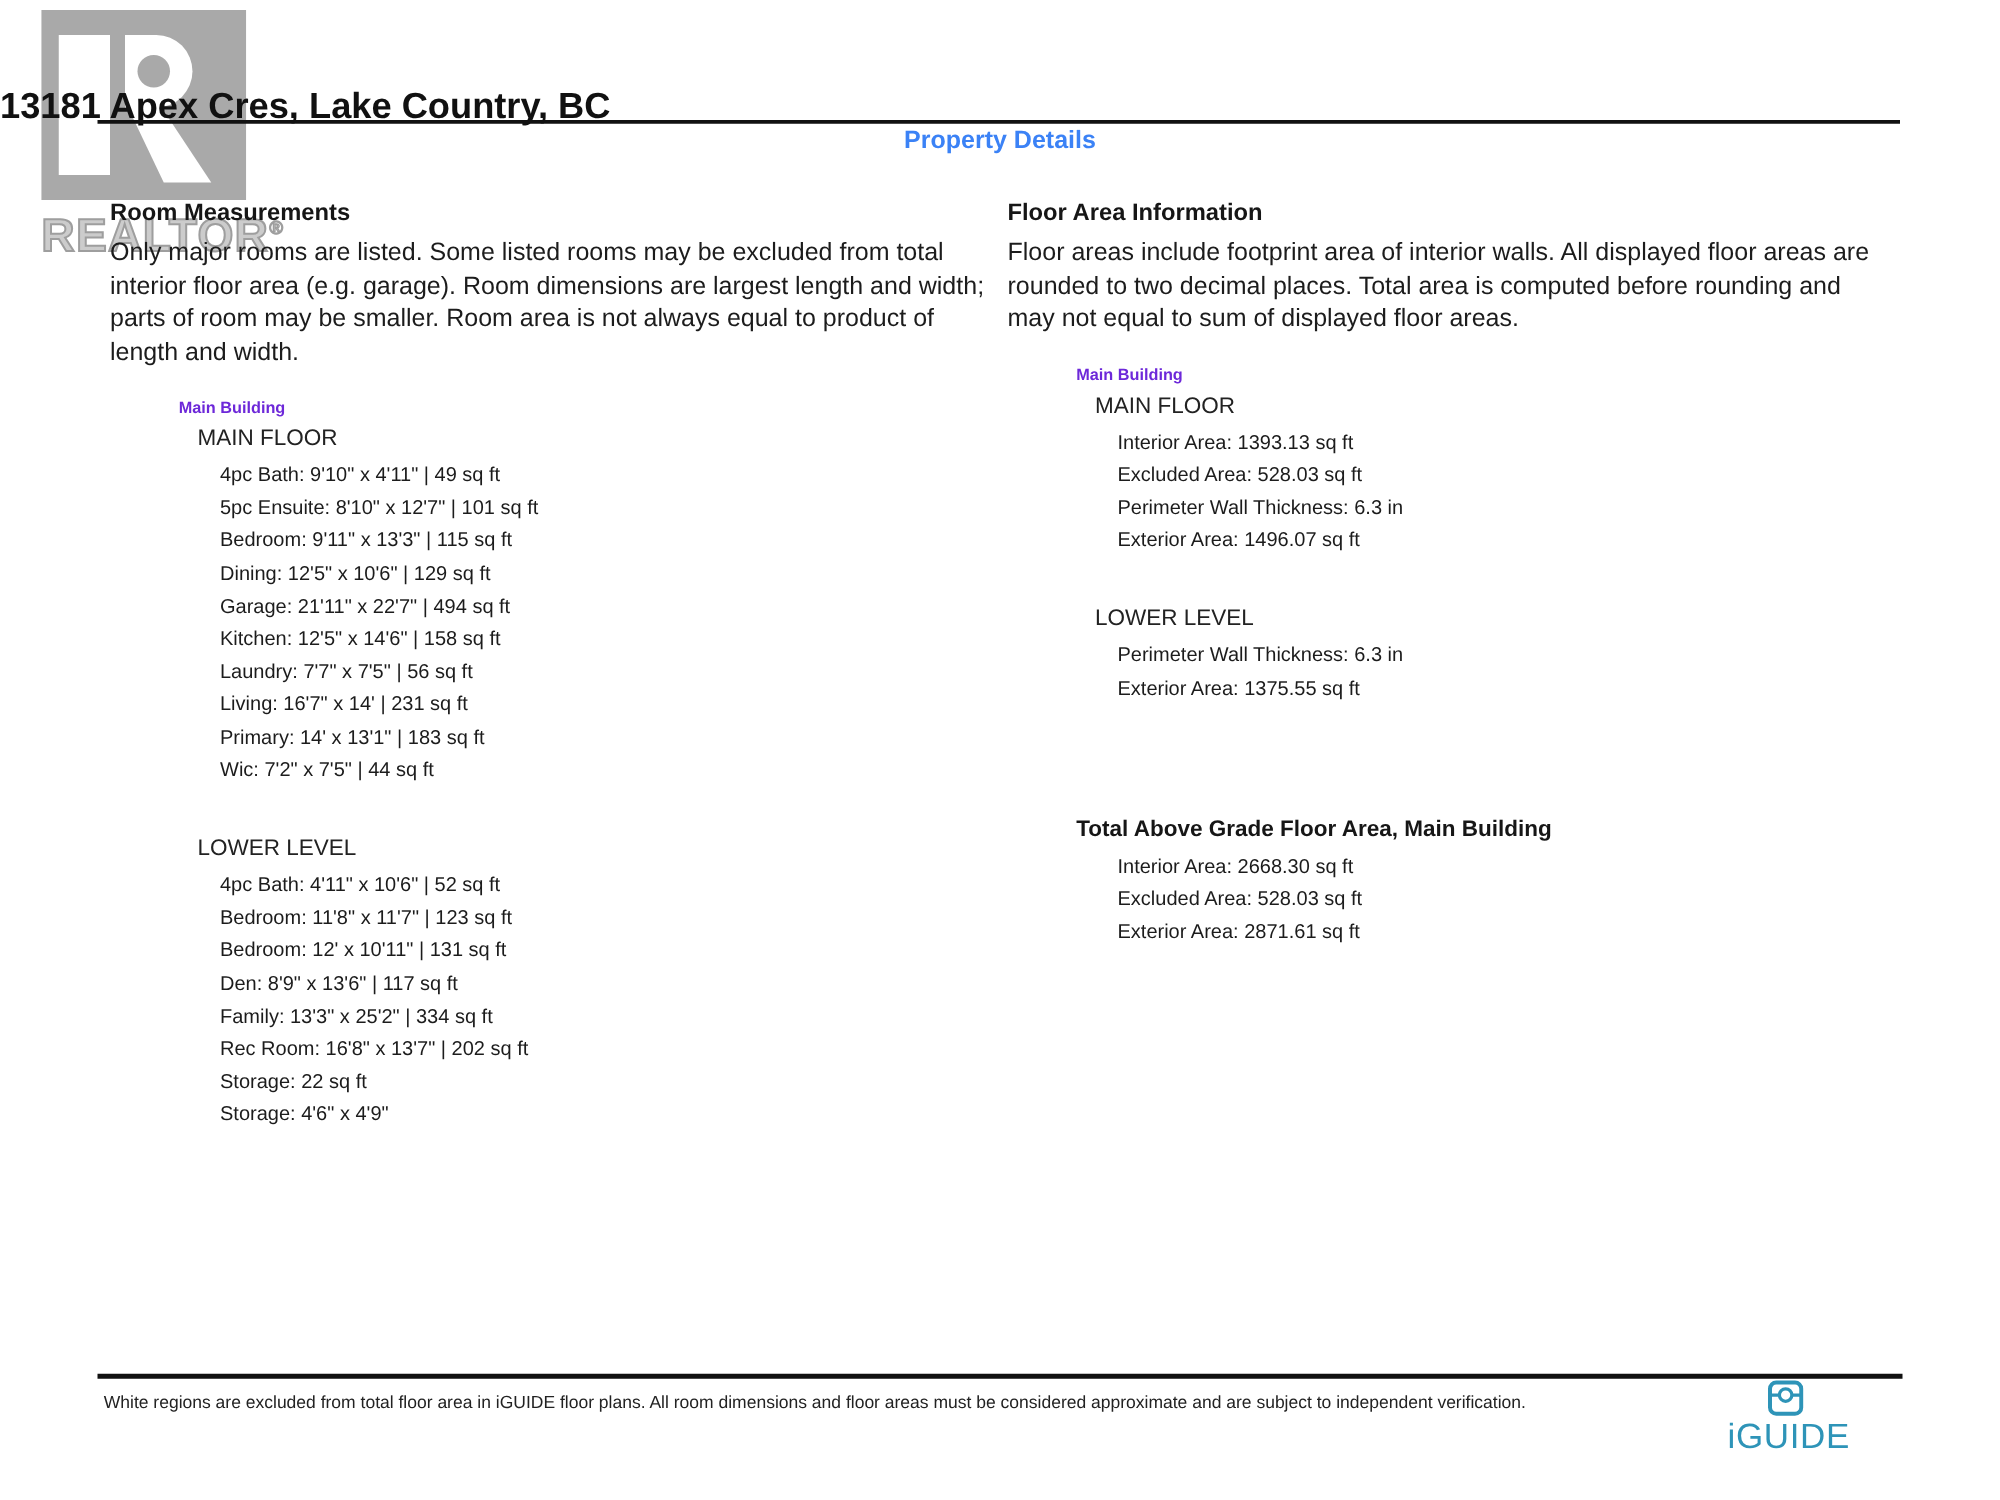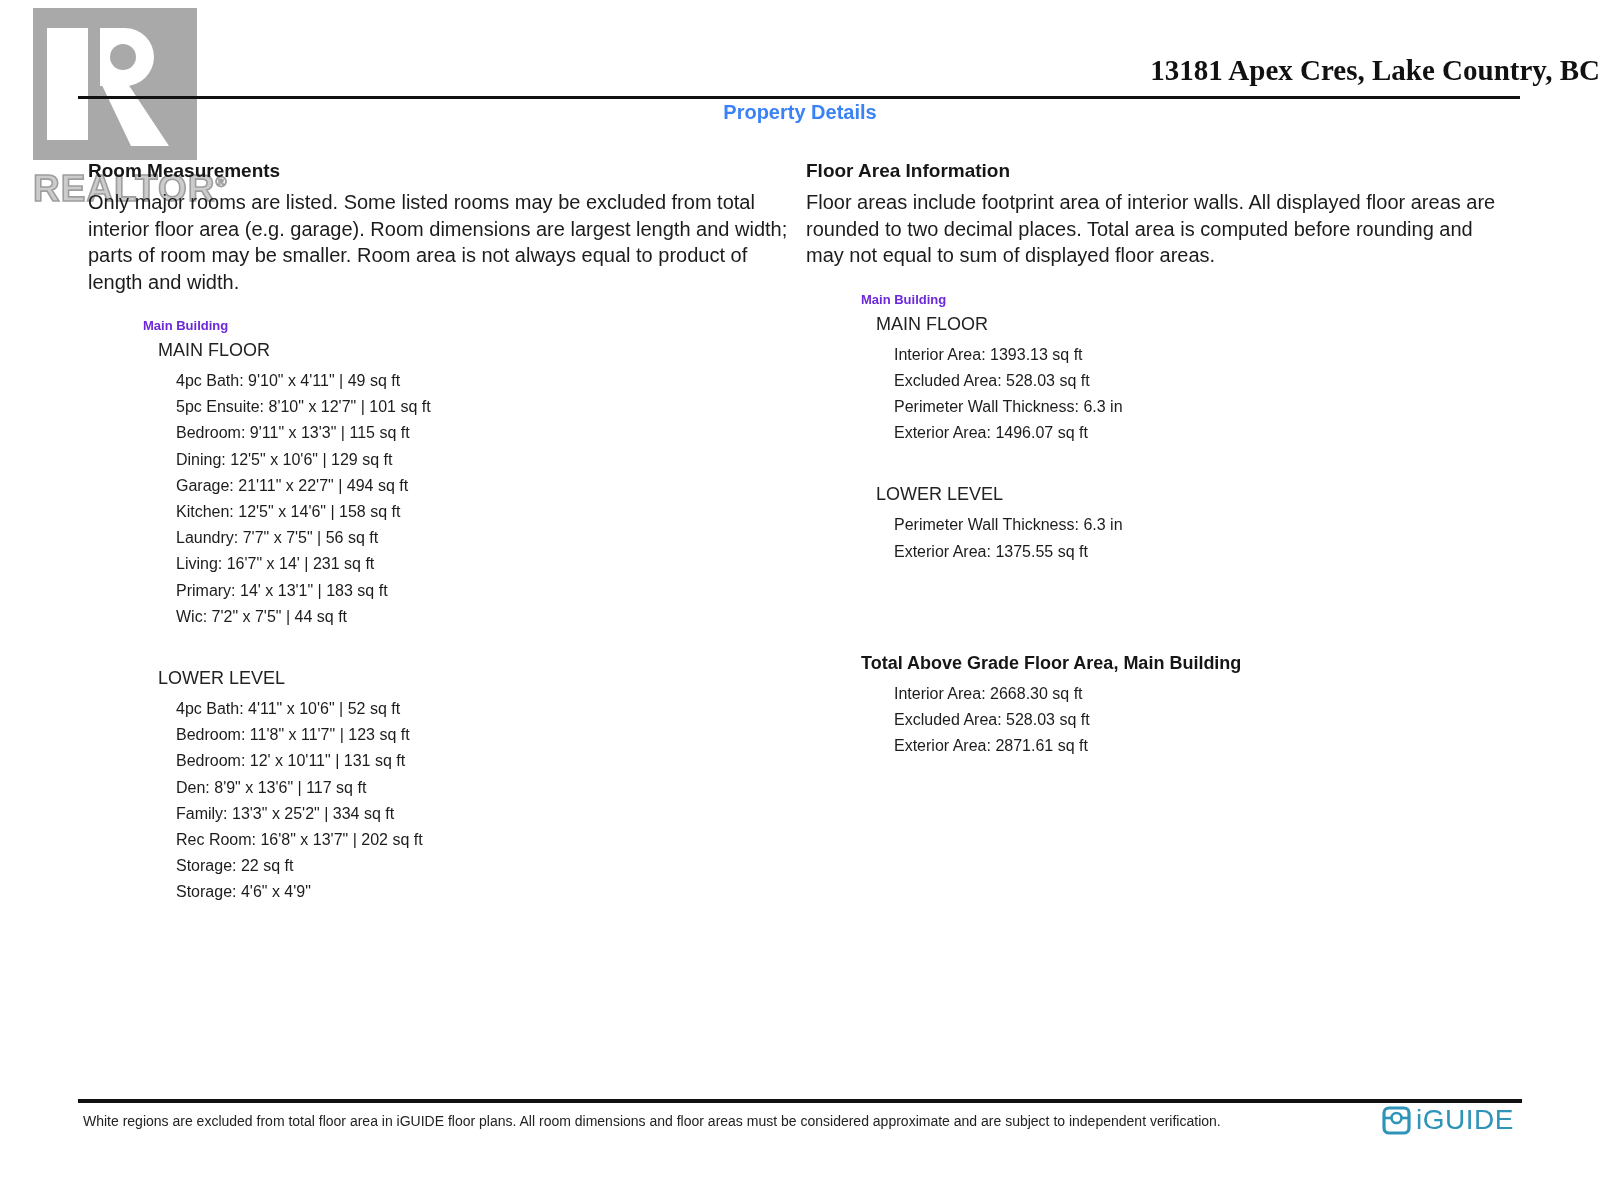--- a/index.html
+++ b/index.html
@@ -12,21 +12,21 @@
   .watermark{position:absolute;left:33px;top:8px;z-index:0;}
   .watermark svg{display:block;}
   .realtor-word{
     position:absolute;left:0px;top:160px;width:210px;
     font-size:37px;font-weight:bold;letter-spacing:1px;
     color:#cccccc;-webkit-text-stroke:1.6px #9e9e9e;
     white-space:nowrap;
   }
   .realtor-word sup{font-size:15px;-webkit-text-stroke:1px #9e9e9e;vertical-align:14px;}
   
-  .header{position:absolute;left:0;top:54px;width:100%;text-align:right;z-index:1;font-family:Liberation Serif, serif;}
+  .header{position:absolute;left:0;top:69px;width:100%;text-align:left;z-index:1;}
   .page-title{font-size:29px;font-weight:bold;color:#111;margin:0;}
   .header-rule{position:absolute;left:78px;top:96px;width:1442px;height:3px;background:#111;z-index:2;}
   .page-subtitle{position:absolute;left:0;top:101px;width:100%;text-align:center;
     font-size:20px;font-weight:bold;color:#3b82f6;z-index:1;}
   
   .col{position:absolute;top:160px;width:710px;z-index:1;}
   .col-left{left:88px;}
   .col-right{left:806px;}
   .section-heading{font-size:19px;font-weight:bold;margin:0 0 7px 0;color:#161616;}
   .section-note{font-size:20px;line-height:26.5px;margin:0;max-width:700px;color:#1c1c1c;}
@@ -35,21 +35,21 @@
   .floor-group.gap{margin-top:38px;}
   .floor-label{font-size:18px;color:#222;}
   .line-list{margin:7px 0 0 18px;}
   .line-list div{font-size:16px;line-height:26.2px;color:#1c1c1c;white-space:nowrap;}
   .total-group{margin-top:88px;}
   .total-heading{font-size:18px;font-weight:bold;margin:0 0 0 55px;color:#161616;}
   .total-group .line-list{margin-left:88px;}
   
   .footer-rule{position:absolute;left:78px;top:1099px;width:1444px;height:4px;background:#111;z-index:1;}
   .footer-disclaimer{position:absolute;left:83px;top:1113px;font-size:14px;color:#222;z-index:1;}
-  .iguide-logo{position:absolute;left:1382px;top:1104px;display:flex;align-items:center;z-index:1;}
+  .iguide-logo{position:absolute;left:1382px;top:1104px;display:flex;align-items:center;z-index:1;flex-direction:column;}
   .iguide-logo svg{display:block;margin-right:5px;}
   .iguide-word{font-size:28px;color:#2E94B8;letter-spacing:0.5px;}
 </style>
 </head>
 <body>
 
 <div class="page">
 
   <div class="watermark">
     <svg width="164" height="152" viewBox="0 0 164 152">

